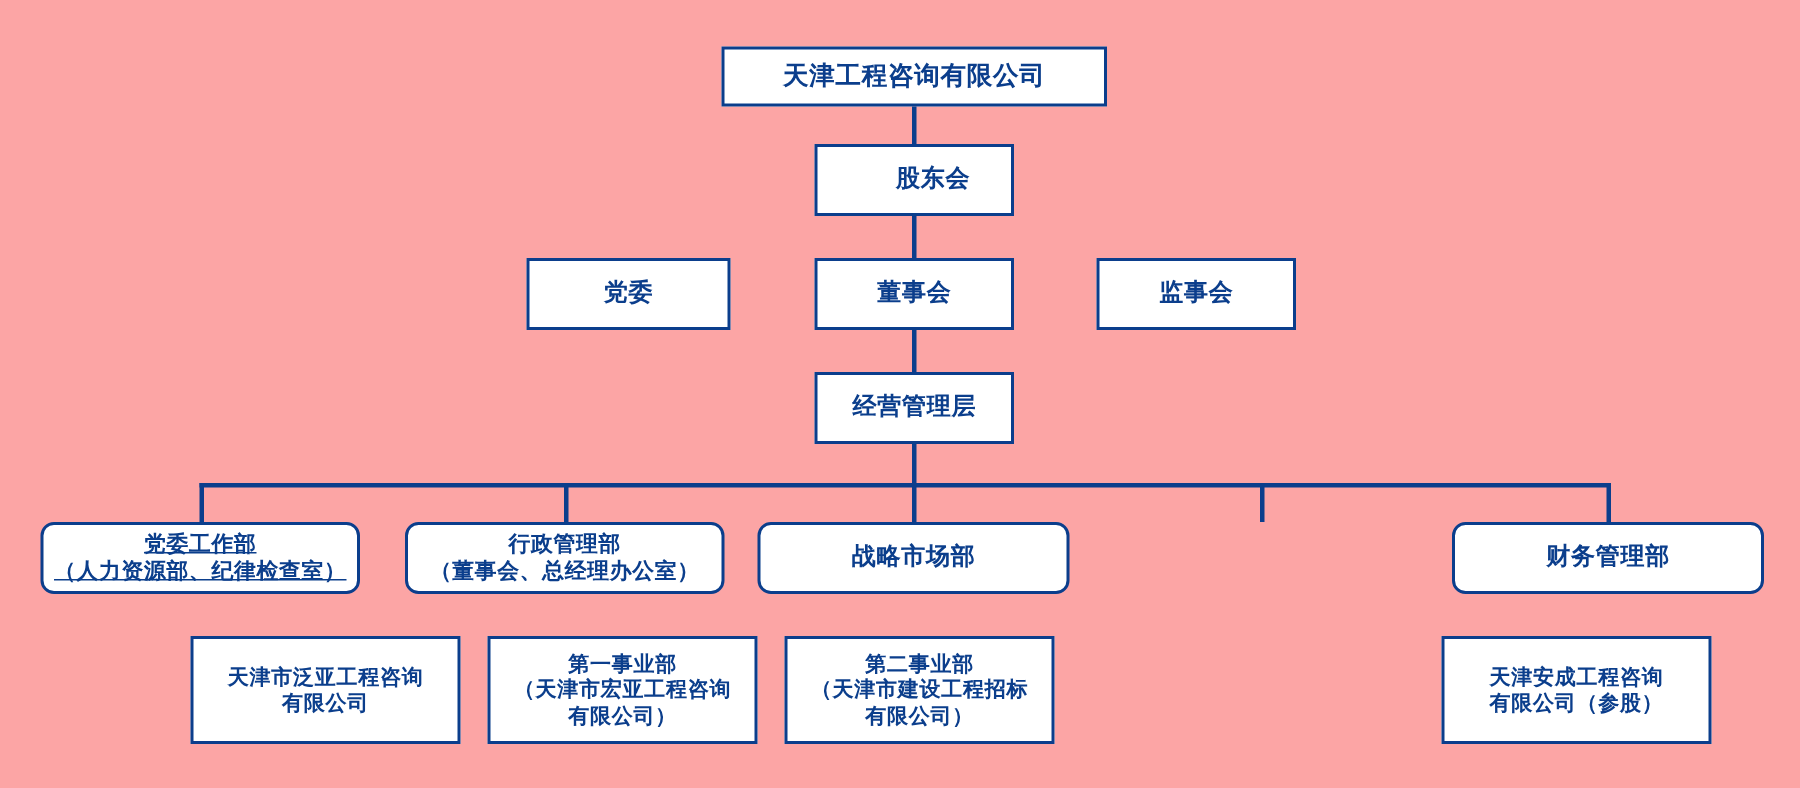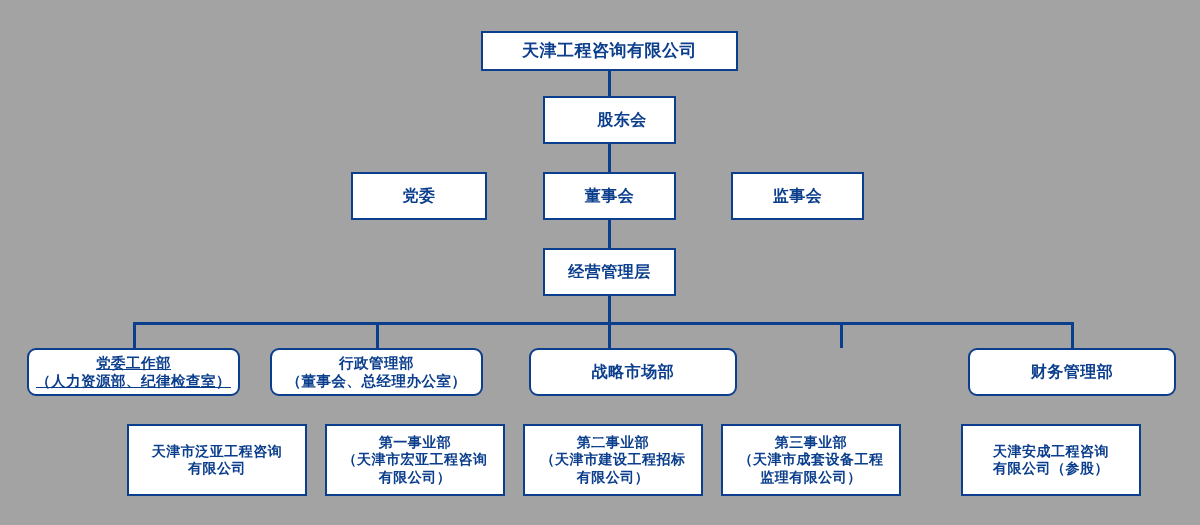--- a/index.html
+++ b/index.html
@@ -7,21 +7,21 @@
     padding: 0;
     background: #ffffff;
   }
   body {
     font-family: "Liberation Sans", "DejaVu Sans", sans-serif;
   }
   #chart-root {
     position: relative;
     width: 1200px;
     height: 525px;
-    background: #a3a3a3;
+    background: #fca5a5;
     overflow: hidden;
   }
   .node {
     position: absolute;
     box-sizing: border-box;
     background: #ffffff;
     border: 2px solid #0b3e8c;
     color: #0b3e8c;
     display: flex;
     align-items: center;
@@ -81,36 +81,33 @@
   <div class="connector v-line" style="left:608px; top:322px; height:26px;"></div>
   <div class="connector v-line" style="left:840px; top:322px; height:26px;"></div>
   <div class="connector v-line" style="left:1071px; top:322px; height:26px;"></div>
 
   <div class="node dept rounded" style="left:27px; top:348px; width:213px; height:48px;text-decoration:underline;">党委工作部
 （人力资源部、纪律检查室）</div>
 
   <div class="node dept rounded" style="left:270px; top:348px; width:213px; height:48px;">行政管理部
 （董事会、总经理办公室）</div>
 
-  <div class="node dept big rounded" style="left:505px; top:348px; width:208px; height:48px;margin-left:24px;">战略市场部</div>
+  <div class="node dept big rounded" style="left:505px; top:348px; width:208px; height:48px;">战略市场部</div>
 
 
   <div class="node dept big rounded" style="left:968px; top:348px; width:208px; height:48px;">财务管理部</div>
 
   <div class="node sub" style="left:127px; top:424px; width:180px; height:72px;">天津市泛亚工程咨询
 有限公司</div>
 
   <div class="node sub" style="left:325px; top:424px; width:180px; height:72px;">第一事业部
 （天津市宏亚工程咨询
 有限公司）</div>
 
   <div class="node sub" style="left:523px; top:424px; width:180px; height:72px;">第二事业部
 （天津市建设工程招标
 有限公司）</div>
 
-  <div class="node sub" style="left:721px; top:424px; width:180px; height:72px;">第三事业部
-（天津市成套设备工程
-监理有限公司）</div>
 
   <div class="node sub" style="left:961px; top:424px; width:180px; height:72px;">天津安成工程咨询
 有限公司（参股）</div>
 
 </div>
 
 </body></html>

